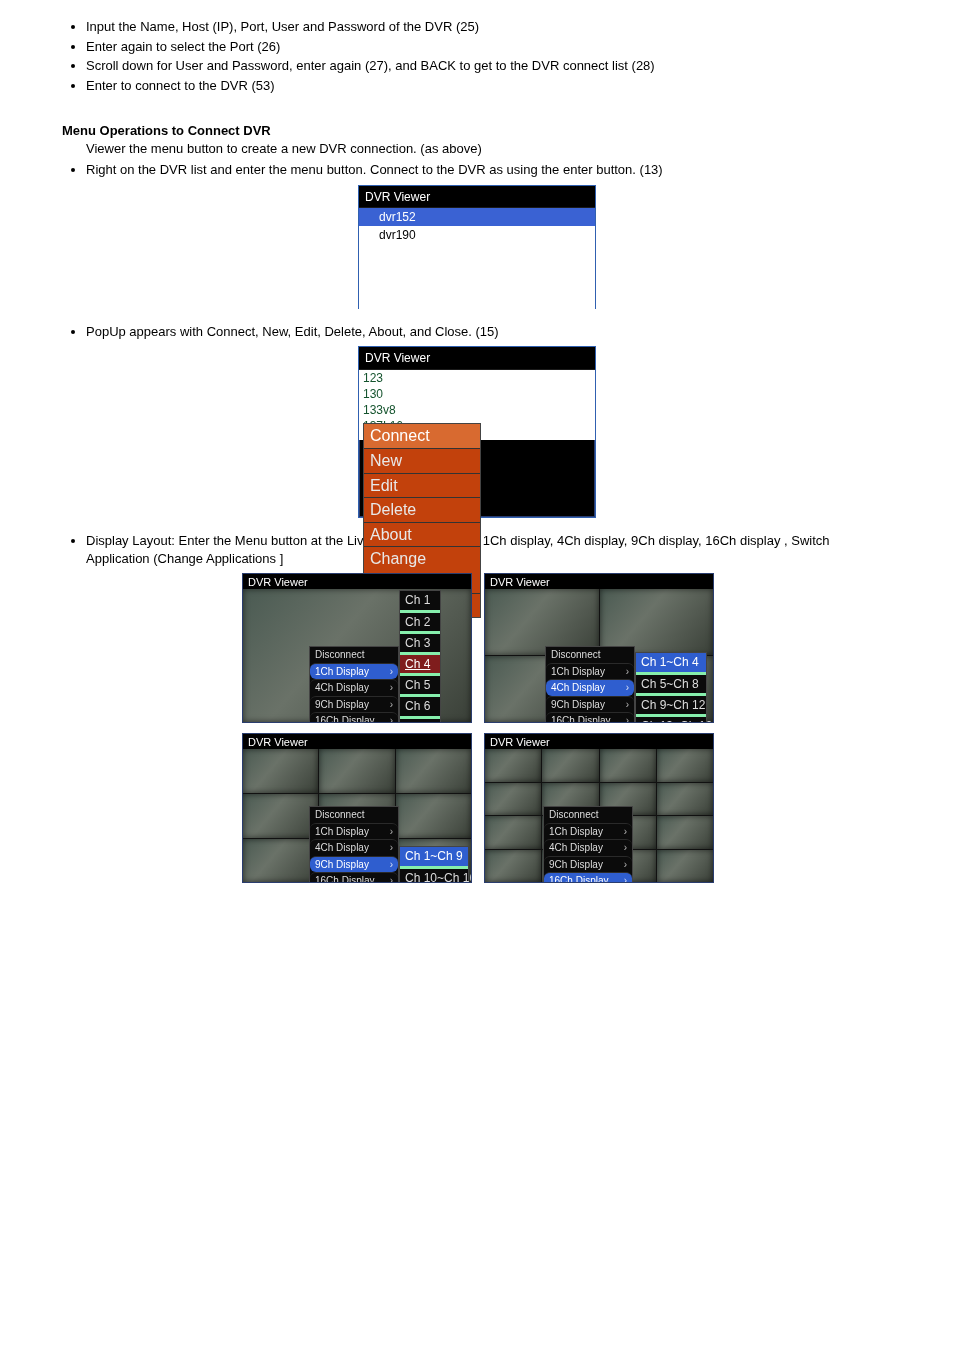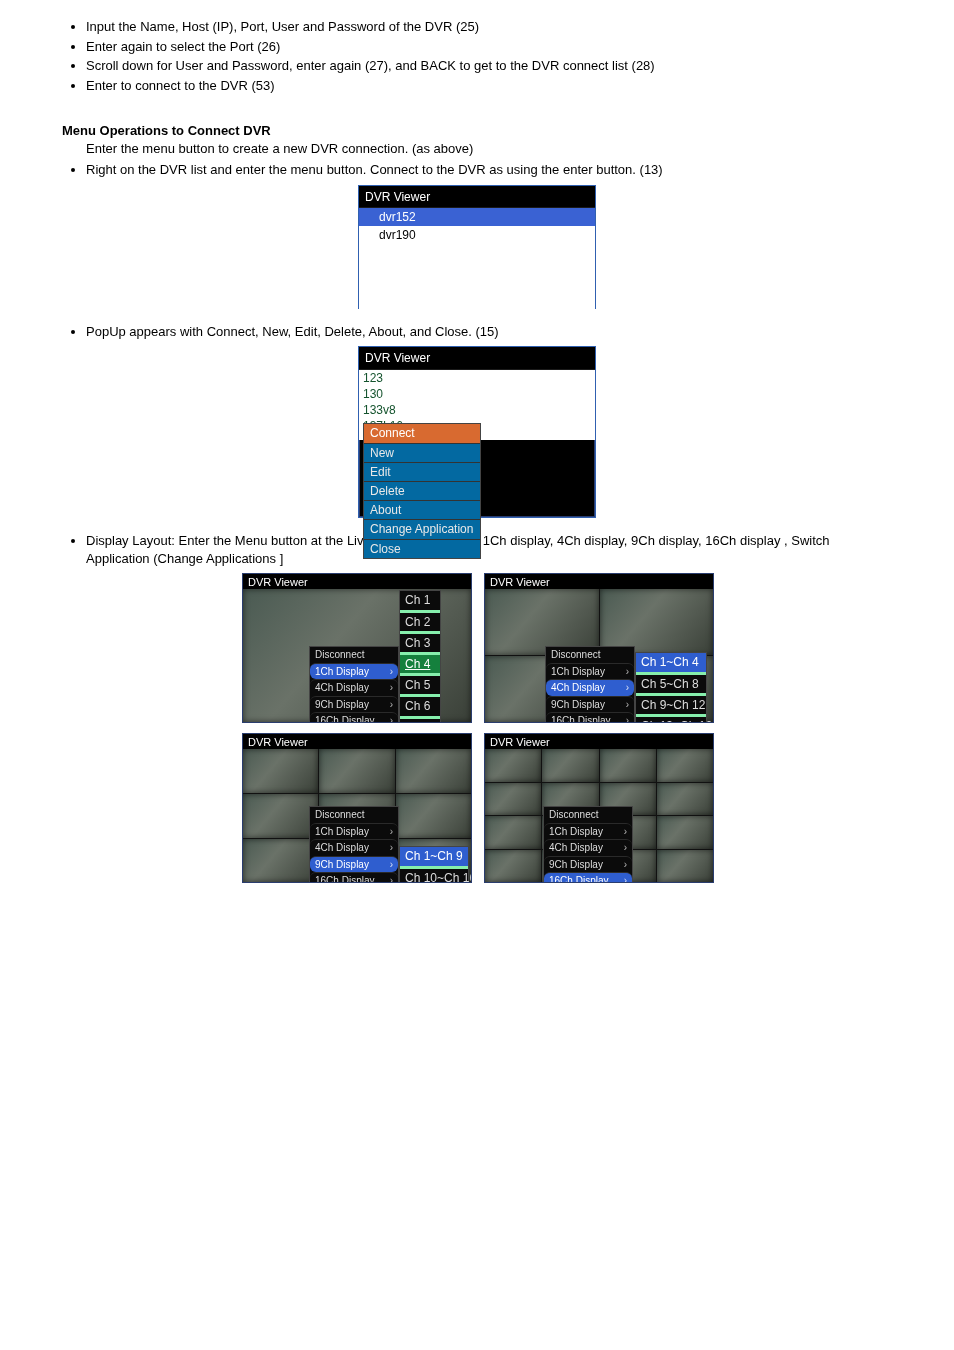--- a/index.html
+++ b/index.html
@@ -86,24 +86,24 @@
     padding-bottom: 6px;
   }
   #shot2 .list .item {
     padding: 0 4px;
   }
   #shot2 .menu {
     position: absolute;
     top: 76px;
     left: 4px;
     width: 116px;
-    background: #0369a1;
+    background: #c2410c;
     color: #e8e8e8;
     border: 1px solid #444;
-    font-size: 12px;
+    font-size: 16px;
   }
   #shot2 .menu .mitem {
     padding: 1px 6px;
     border-top: 1px solid #333;
   }
   #shot2 .menu .mitem:first-child { border-top: none; }
   #shot2 .menu .mitem.hl { background: #d86a30; color: #fff; }
 
   
   .quad {
@@ -190,38 +190,38 @@
   #viewC .dispmenu { left: 66px;  top: 72px; }
   #viewC .submenu  { left: 156px; top: 112px; width: 68px; }
   #viewD .dispmenu { left: 58px;  top: 72px; }
 
   #viewA .dispmenu .mitem:nth-child(2) { background: #2f5ecf; color:#fff; }
   #viewB .dispmenu .mitem:nth-child(3) { background: #2f5ecf; color:#fff; }
   #viewC .dispmenu .mitem:nth-child(4) { background: #2f5ecf; color:#fff; }
   #viewD .dispmenu .mitem:nth-child(5) { background: #2f5ecf; color:#fff; }
 
   
-  #viewA .submenu .sitem:nth-child(4) { background: #15803d; color:#fff;text-decoration:underline; }
+  #viewA .submenu .sitem:nth-child(4) { background: #7f1d1d; color:#fff;text-decoration:underline; }
   #viewB .submenu .sitem:nth-child(1) { background: #2f5ecf; color:#fff; }
   #viewC .submenu .sitem:nth-child(1) { background: #2f5ecf; color:#fff; }
 </style>
 </head>
 <body>
 
 <div class="page">
 
   <ul class="bullets">
     <li>Input the Name, Host (IP), Port, User and Password of the DVR (25)</li>
     <li>Enter again to select the Port (26)</li>
     <li>Scroll down for User and Password, enter again (27), and BACK to get to the DVR connect list (28)</li>
     <li>Enter to connect to the DVR (53)</li>
   </ul>
 
   <div class="section-title">Menu Operations to Connect DVR</div>
-  <div class="caption-block">Enter the menu button to create a new DVR connection. (as above)</div>
+  <div class="caption-block">Viewer the menu button to create a new DVR connection. (as above)</div>
 
   <ul class="bullets">
     <li>Right on the DVR list and enter the menu button. Connect to the DVR as using the enter button. (13)</li>
   </ul>
   <div id="shot1" class="shot fig-center">
     <div class="titlebar">DVR Viewer</div>
     <div class="list">
       <div class="item hl">dvr152</div>
       <div class="item">dvr190</div>
     </div>

